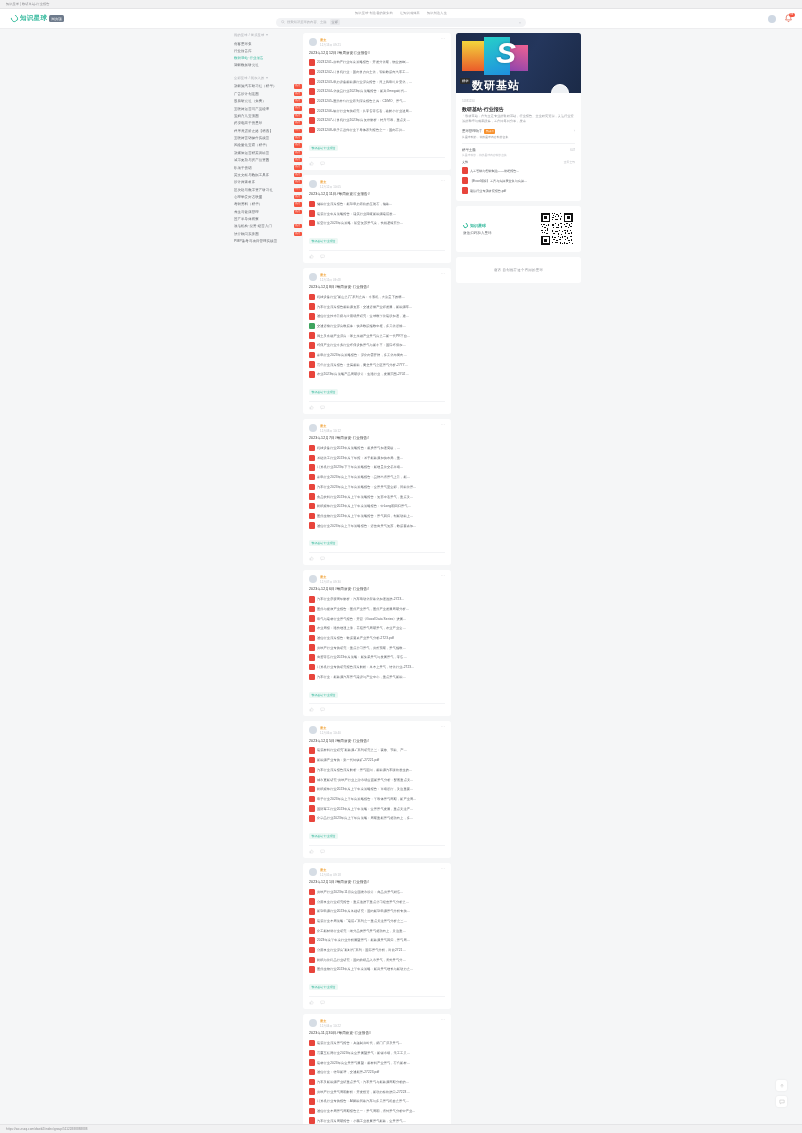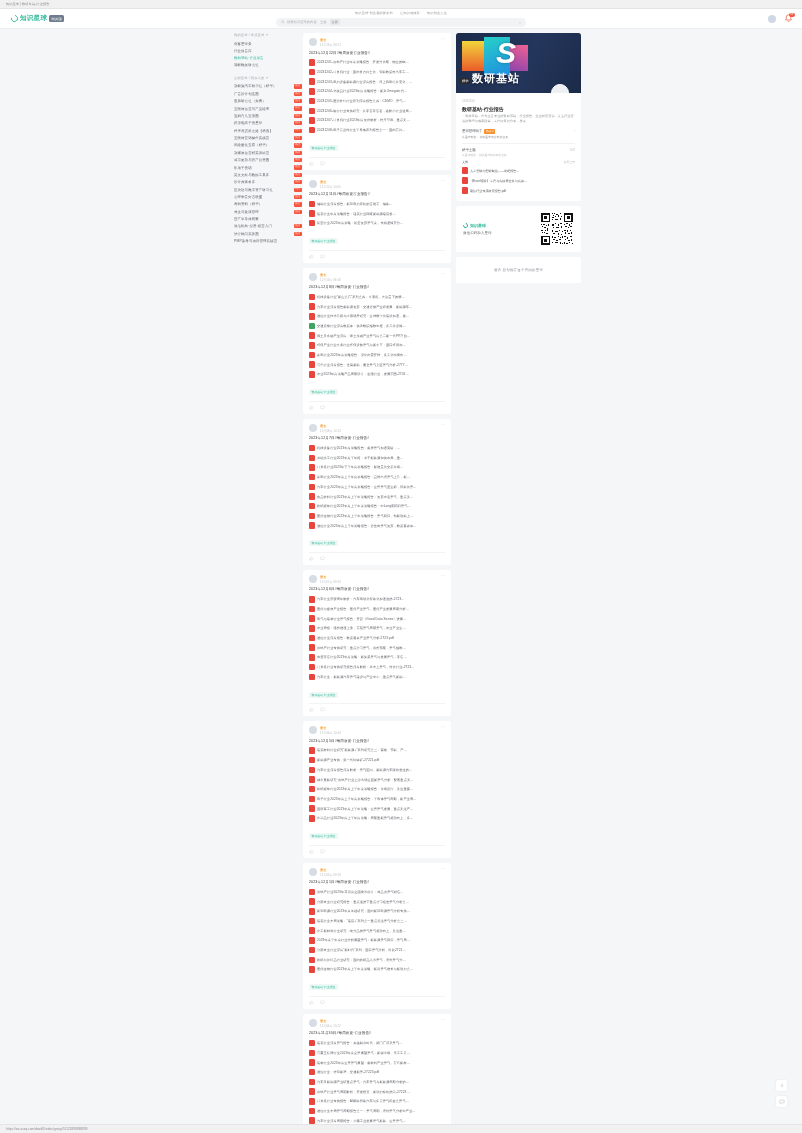--- a/index.html
+++ b/index.html
@@ -147,21 +147,21 @@
                background: linear-gradient(180deg,#f2d63c,#eb5b2a); }
   .rb-blockB { position: absolute; left: 28px; top: 4px; width: 26px; height: 38px;
                background: linear-gradient(160deg,#27d0c8,#1f8fe0); }
   .rb-blockC { position: absolute; left: 54px; top: 12px; width: 18px; height: 26px;
                background: linear-gradient(200deg,#f06292,#8e44ad); }
   .rb-S {
     position: absolute; left: 40px; top: 5px; font-size: 30px; font-weight: bold;
     color: #fff; font-style: italic; line-height: 1; text-shadow: 0 0 3px rgba(0,0,0,.3);
   }
   .rb-title {
-    position: absolute; left: 16px; bottom: 7px; font-size: 11px; font-weight: bold;
+    position: absolute; left: 16px; bottom: 0; font-size: 11px; font-weight: bold;
     color: #fff; letter-spacing: 1px; text-shadow: 0 1px 2px rgba(0,0,0,.5);
     white-space: nowrap;
   }
   .rb-chip {
     position: absolute; left: 4px; bottom: 9px; background: #2b2b2b; color: #fff;
     font-size: 3.2px; padding: 1px 2px; border-radius: 1px;
   }
   .rb-avatar {
     position: absolute; right: 12px; bottom: -9px; width: 18px; height: 18px;
     border-radius: 50%; background: #eef1f4; border: 1.5px solid #fff;

